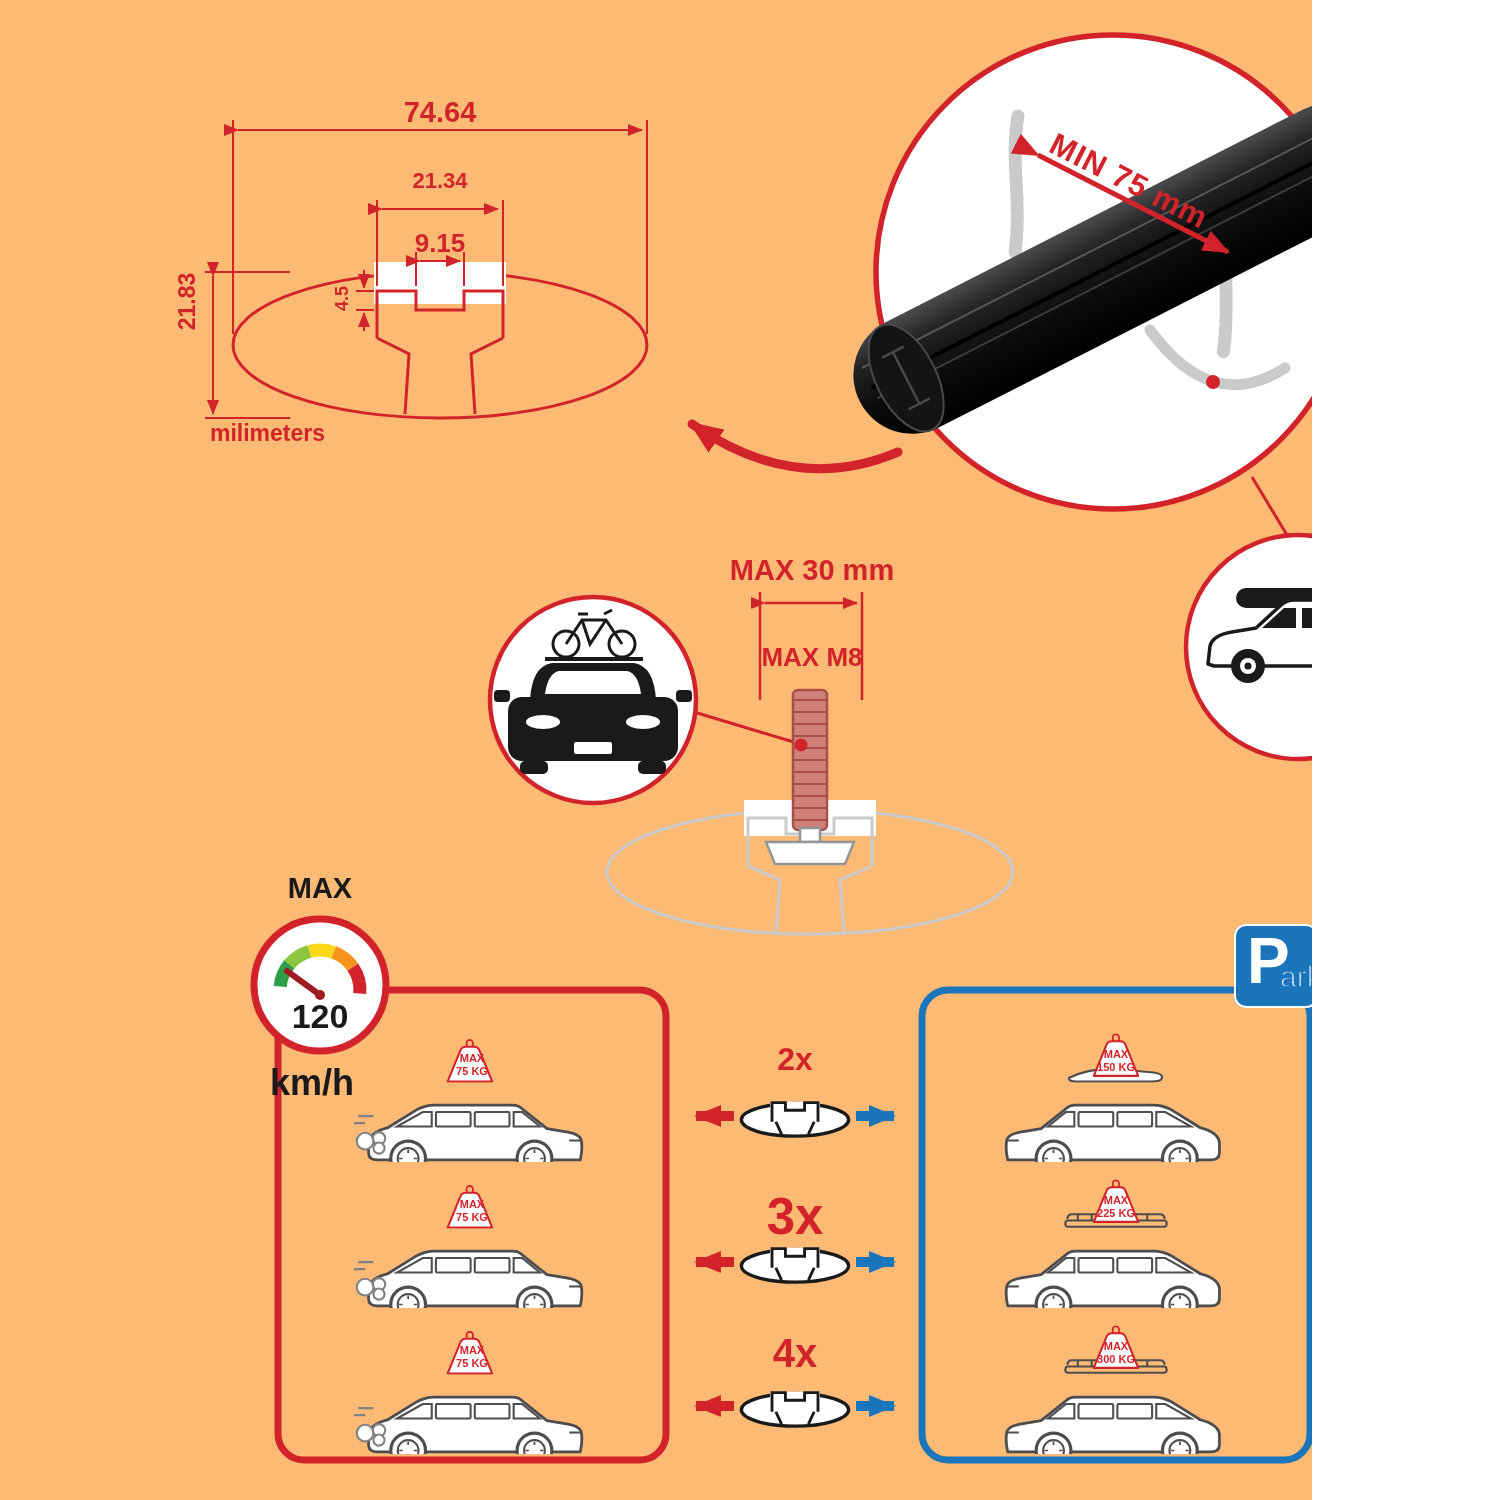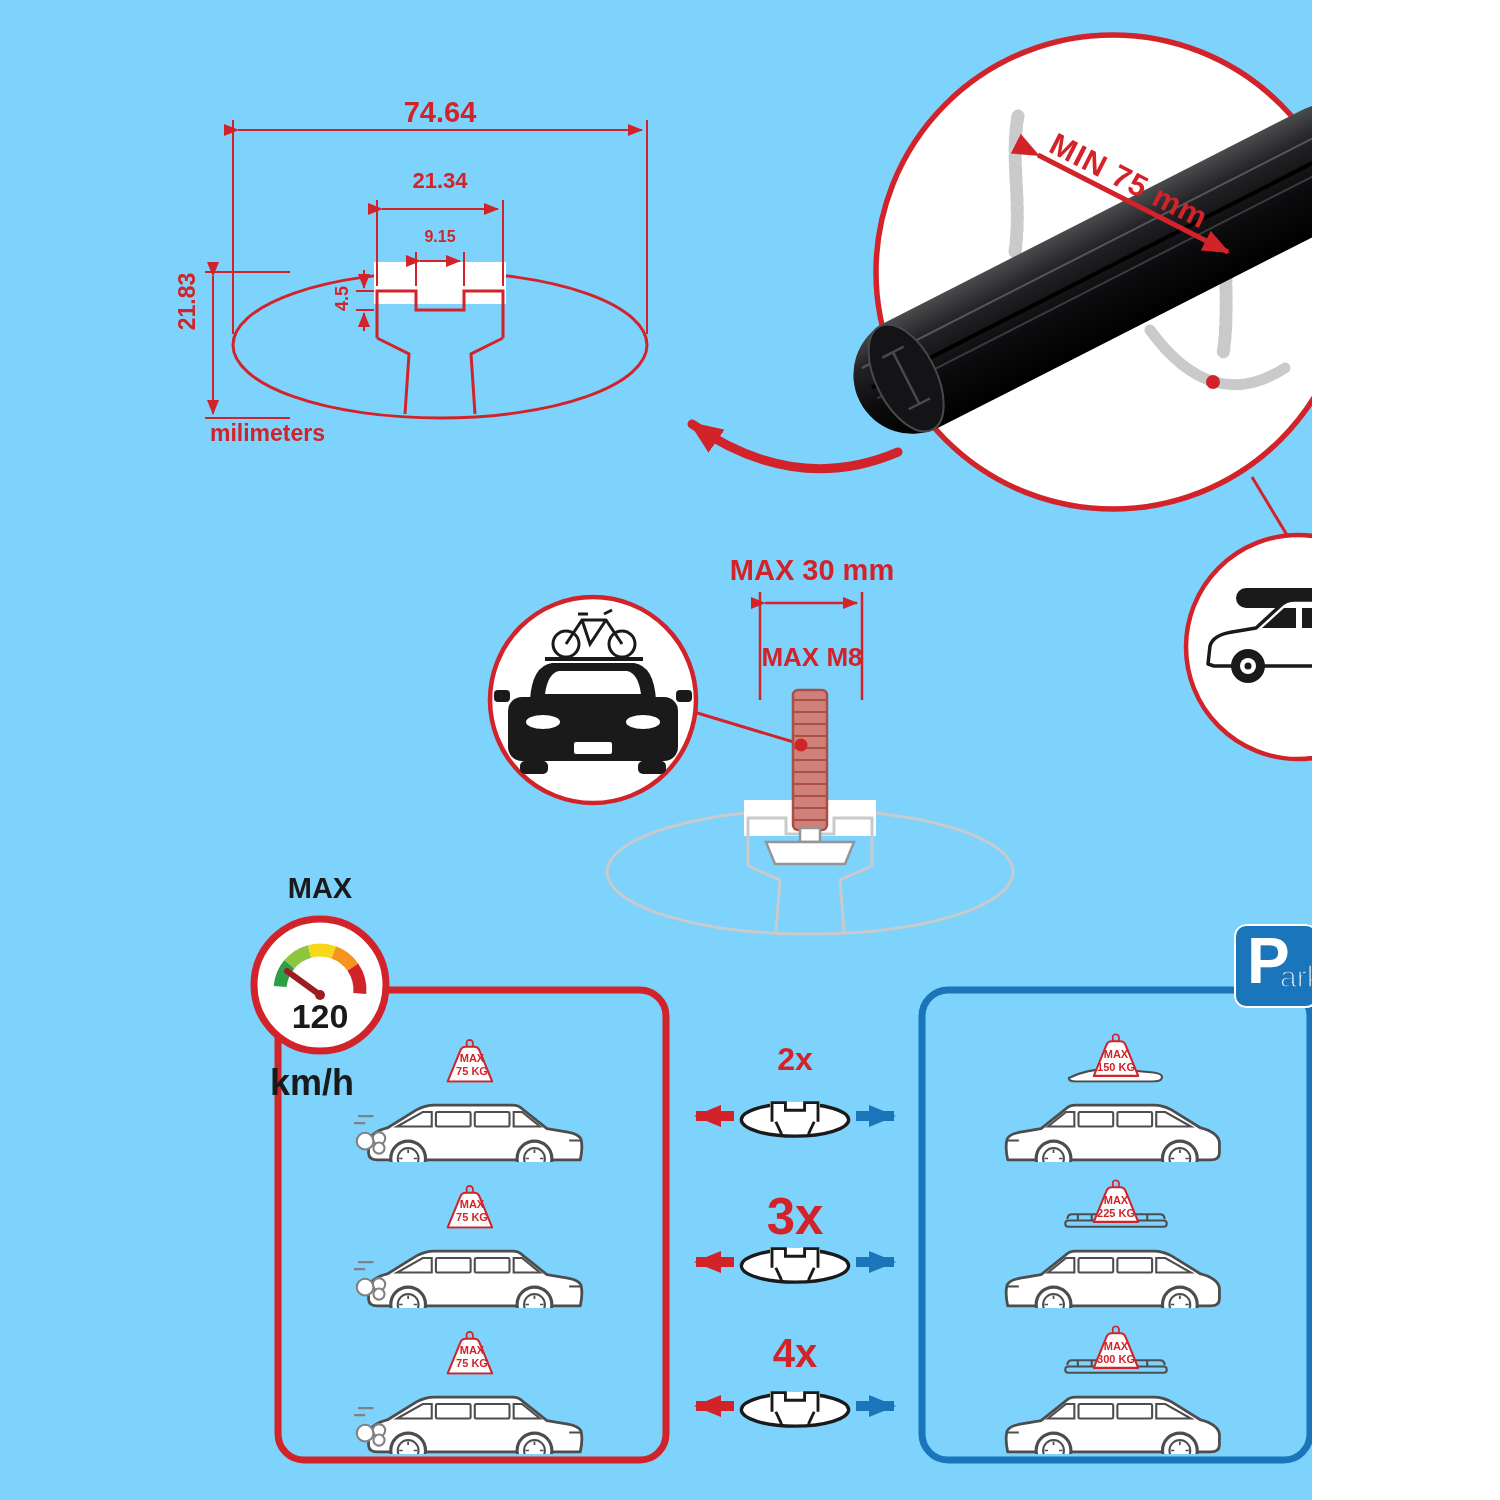--- a/index.html
+++ b/index.html
@@ -1,18 +1,18 @@
 <!DOCTYPE html>
 <html><head>
 <meta charset="utf-8">
 <style>
 *{margin:0;padding:0;box-sizing:border-box}
 html,body{background:#fff}
 body{font-family:"Liberation Sans",sans-serif}
-#canvas{position:relative;width:1312px;height:1500px;background:#7dd3fc;overflow:hidden}
+#canvas{position:relative;width:1312px;height:1500px;background:#fdba74;overflow:hidden}
 #vector{position:absolute;left:0;top:0}
 .t{position:absolute;font-weight:700;color:#d2232a;white-space:nowrap}
 .tc{text-align:center}
 .black{color:#1a1a1a}
 .rot90{transform:rotate(-90deg)}
 .car-row{position:absolute;width:236px;height:150px}
 .load-label{position:absolute;left:0;width:100%;text-align:center;color:#d2232a;font-weight:700;line-height:1.18}
 .load-label span{display:block;font-size:11px}
 .park-sign{position:absolute;left:1234px;top:924px;width:84px;height:84px;background:#1b75bb;border-radius:12px;box-shadow:0 0 0 2px #fff inset}
 .park-p{position:absolute;left:13px;top:2px;font-size:64px;font-weight:700;color:#fff;line-height:1.1}
@@ -225,21 +225,21 @@
     <line x1="856" y1="1262" x2="894" y2="1262" stroke="#1b75bb" stroke-width="10" marker-end="url(#arB)"></line>
     <use href="#mini-profile" x="737" y="1239" width="116" height="46"></use>
     <line x1="734" y1="1406" x2="696" y2="1406" stroke="#d2232a" stroke-width="10" marker-end="url(#arR)"></line>
     <line x1="856" y1="1406" x2="894" y2="1406" stroke="#1b75bb" stroke-width="10" marker-end="url(#arB)"></line>
     <use href="#mini-profile" x="737" y="1383" width="116" height="46"></use>
   </g>
 </svg>
 
 <div class="t tc" style="left:380px;top:96px;width:120px;font-size:29px">74.64</div>
 <div class="t tc" style="left:380px;top:168px;width:120px;font-size:22px">21.34</div>
-<div class="t tc" style="left:390px;top:228px;width:100px;font-size:16px">9.15</div>
+<div class="t tc" style="left:390px;top:228px;width:100px;font-size:26px">9.15</div>
 <div class="t tc rot90" style="left:312px;top:288px;width:60px;font-size:18px">4.5</div>
 <div class="t tc rot90" style="left:132px;top:288px;width:110px;font-size:23px">21.83</div>
 <div class="t" style="left:210px;top:420px;font-size:23px">milimeters</div>
 
 <div class="t min-span" style="left:1060px;top:126px;font-size:31px">MIN 75 mm</div>
 
 <div class="t tc" style="left:728px;top:554px;width:168px;font-size:29px">MAX 30 mm</div>
 <div class="t tc" style="left:752px;top:642px;width:120px;font-size:26px">MAX M8</div>
 
 <div class="t tc black" style="left:268px;top:872px;width:104px;font-size:29px">MAX</div>

